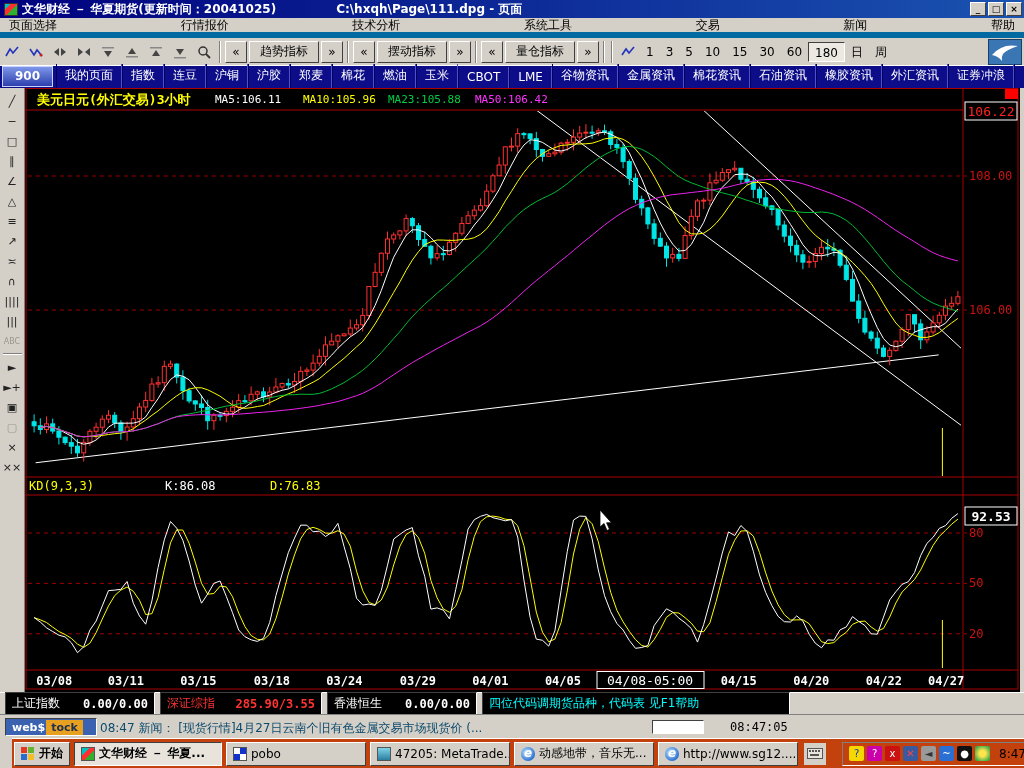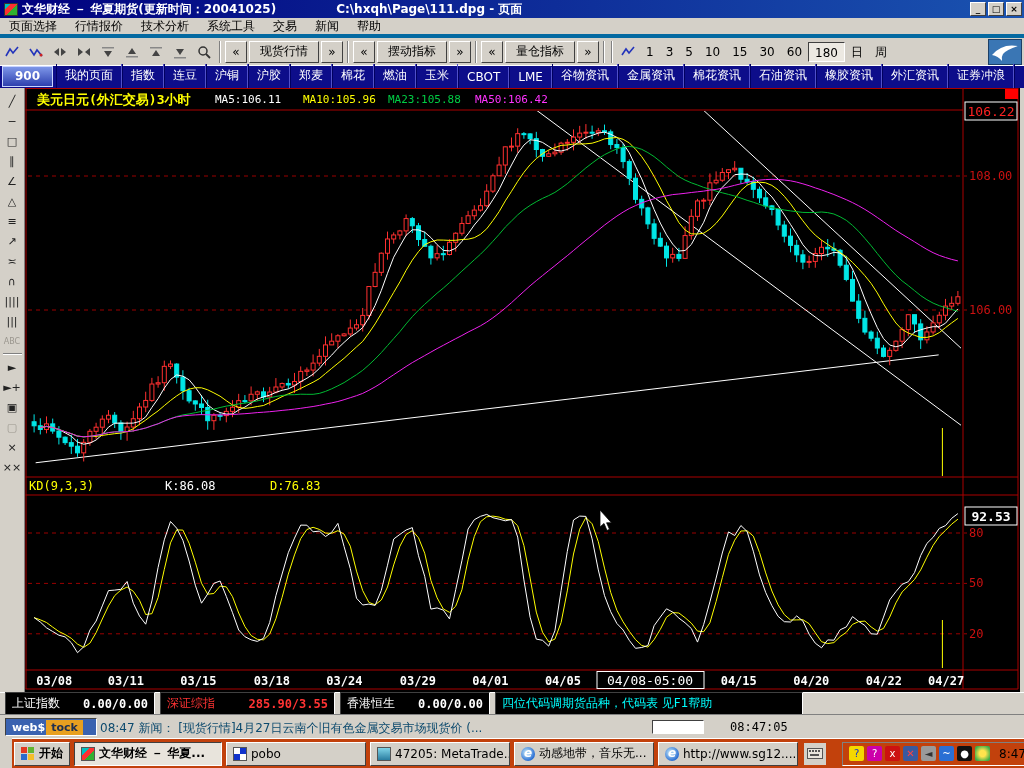--- a/index.html
+++ b/index.html
@@ -16,21 +16,21 @@
     border:1px solid #333; }
   #title-text { flex:0 0 auto; }
   #title-path { margin-left:60px; }
   .win-btns { margin-left:auto; display:flex; gap:2px; }
   .win-btn { width:16px; height:14px; background:#d4d0c8; color:#000;
     border-top:1px solid #fff; border-left:1px solid #fff;
     border-right:1px solid #404040; border-bottom:1px solid #404040;
     font-size:9px; line-height:12px; text-align:center; font-weight:bold; }
 
   #menubar { left:0; top:18px; width:1024px; height:20px; background:#d4d0c8;
-    display:flex; align-items:center; border-bottom:4px solid #0369a1; }
+    display:flex; align-items:center; border-bottom:6px solid #0369a1;justify-content:space-between; }
   .menu-item { padding:2px 9px; color:#000; }
 
   
   #toolbar { left:0; top:38px; width:1024px; height:28px; background:#d4d0c8;
     display:flex; align-items:center; border-bottom:1px solid #fff; }
   .tbtn { height:22px; min-width:22px; margin:0 1px; display:flex; align-items:center;
     justify-content:center; background:#d4d0c8; border:1px solid #d4d0c8; }
   .tbtn.raised { border-top:1px solid #fff; border-left:1px solid #fff;
     border-right:1px solid #404040; border-bottom:1px solid #404040; }
   .grp-label { padding:0 10px; font-weight:normal; }
@@ -184,21 +184,21 @@
       <span class="tbtn">
         <svg width="14" height="14">
           <circle cx="6" cy="6" r="4" fill="none" stroke="#333" stroke-width="1.5"></circle>
           <line x1="9" y1="9" x2="13" y2="13" stroke="#333" stroke-width="1.8"></line>
         </svg>
       </span>
     </span>
   <span class="sep"></span>
   <span id="tb-groups" style="display:flex">
       <span class="tbtn raised">«</span>
-      <span class="tbtn raised grp-label">现货行情</span>
+      <span class="tbtn raised grp-label">趋势指标</span>
       <span class="tbtn raised">»</span>
       <span class="sep"></span>
       <span class="tbtn raised">«</span>
       <span class="tbtn raised grp-label">摆动指标</span>
       <span class="tbtn raised">»</span>
       <span class="sep"></span>
       <span class="tbtn raised">«</span>
       <span class="tbtn raised grp-label">量仓指标</span>
       <span class="tbtn raised">»</span>
       <span class="sep"></span>
@@ -648,21 +648,21 @@
       <text x="966" y="433" fill="#ffffff" font-size="13" font-weight="bold" text-anchor="middle">92.53</text>
       <polygon points="575,422 575,439 579,435.5 582,442.5 584.5,441.3 581.6,434.8 586.5,434.8" fill="#ffffff" stroke="#000" stroke-width="0.8"></polygon>
     </svg>
 </div>
 
 <div id="status1" class="abs">
     <div class="quote-box" style="width: 150px; justify-content: space-between;">
       <span style="color: rgb(255, 255, 255);">上证指数</span>
       <b style="color: rgb(255, 255, 255);">0.00/0.00</b>
     </div>
-    <div class="quote-box" style="width: 175px; justify-content: space-between;">
+    <div class="quote-box" style="width: 162px; justify-content: space-between;">
       <span style="color: rgb(255, 51, 51);">深证综指</span>
       <b style="color: rgb(255, 51, 51);">285.90/3.55</b>
     </div>
     <div class="quote-box" style="width: 150px; justify-content: space-between;">
       <span style="color: rgb(255, 255, 255);">香港恒生</span>
       <b style="color: rgb(255, 255, 255);">0.00/0.00</b>
     </div>
     <div class="quote-box" style="width: 308px;">
       <span style="color: rgb(0, 255, 255);">四位代码调期货品种，代码表 见F1帮助</span>
     </div>

